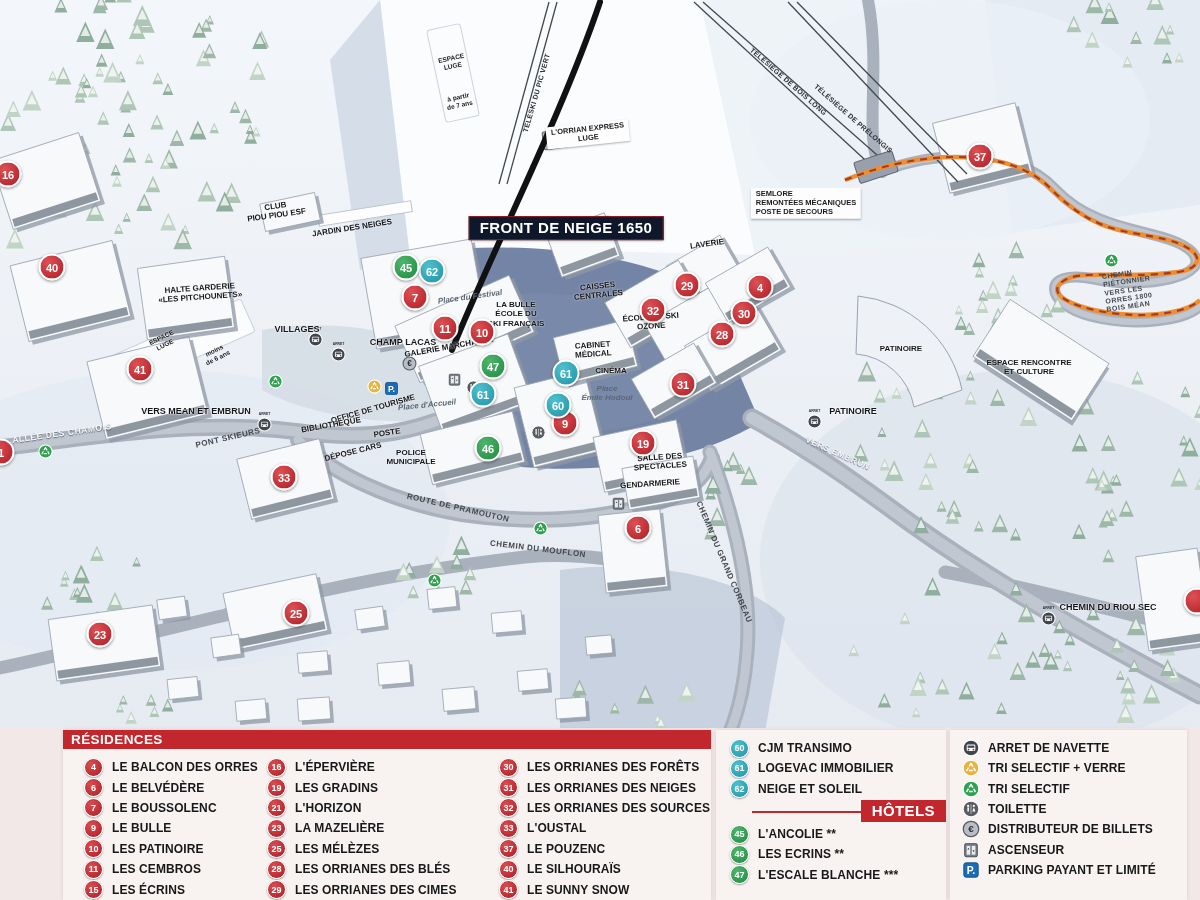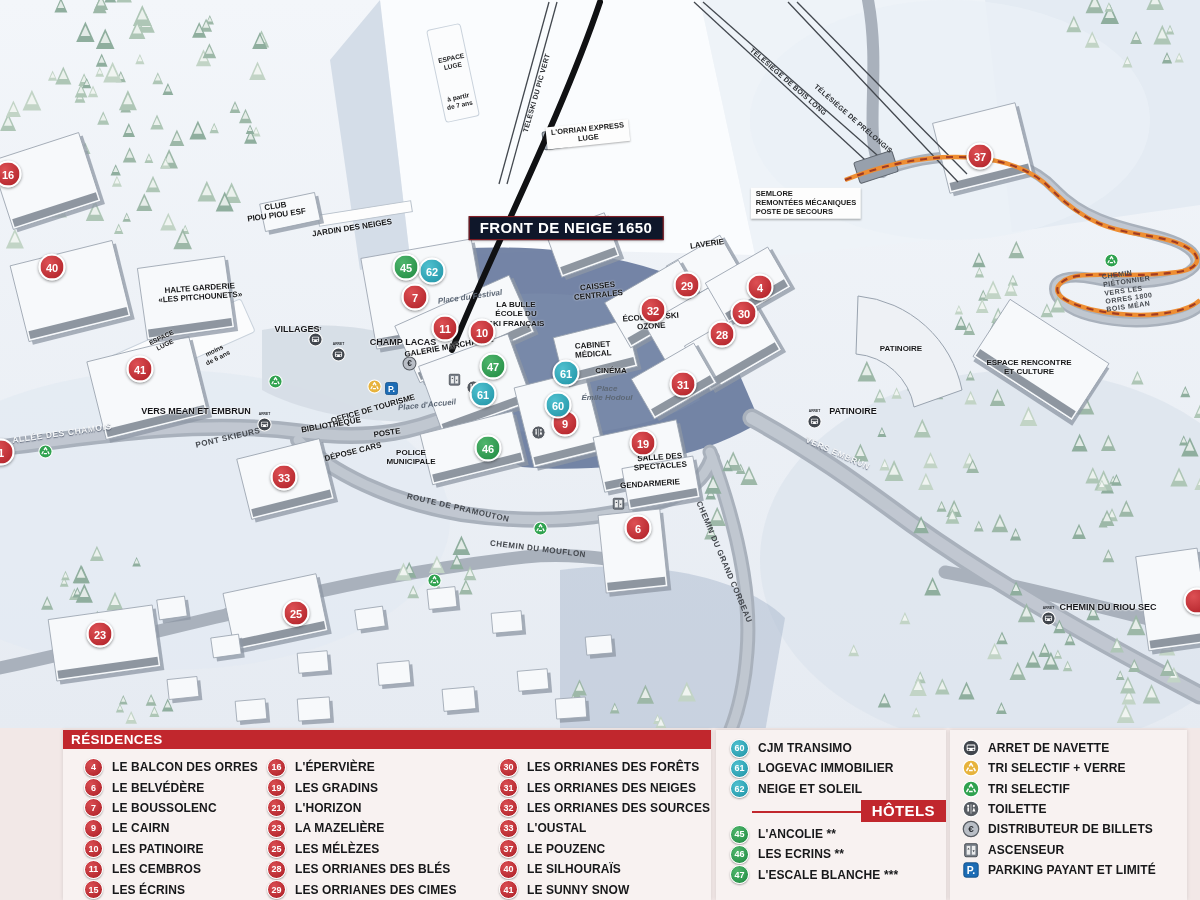--- a/index.html
+++ b/index.html
@@ -1038,21 +1038,21 @@
             <div class="row">
               <span class="badge b-r">6</span>
               <span class="name">LE BELVÉDÈRE</span>
             </div>
             <div class="row">
               <span class="badge b-r">7</span>
               <span class="name">LE BOUSSOLENC</span>
             </div>
             <div class="row">
               <span class="badge b-r">9</span>
-              <span class="name">LE CAIRN</span>
+              <span class="name">LE BULLE</span>
             </div>
             <div class="row">
               <span class="badge b-r">10</span>
               <span class="name">LES PATINOIRE</span>
             </div>
             <div class="row">
               <span class="badge b-r">11</span>
               <span class="name">LES CEMBROS</span>
             </div>
             <div class="row">

